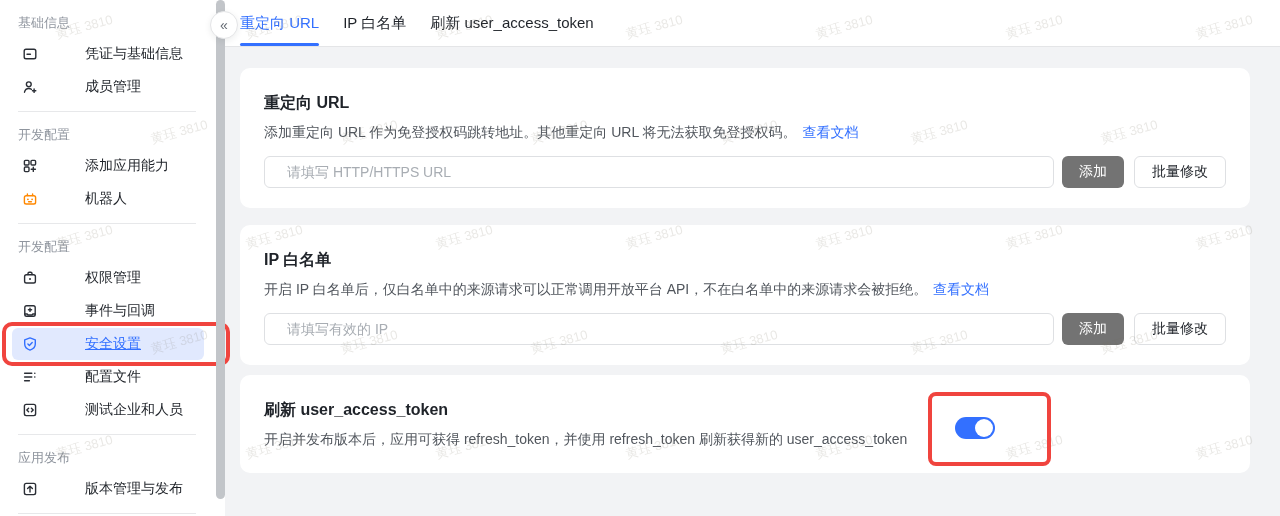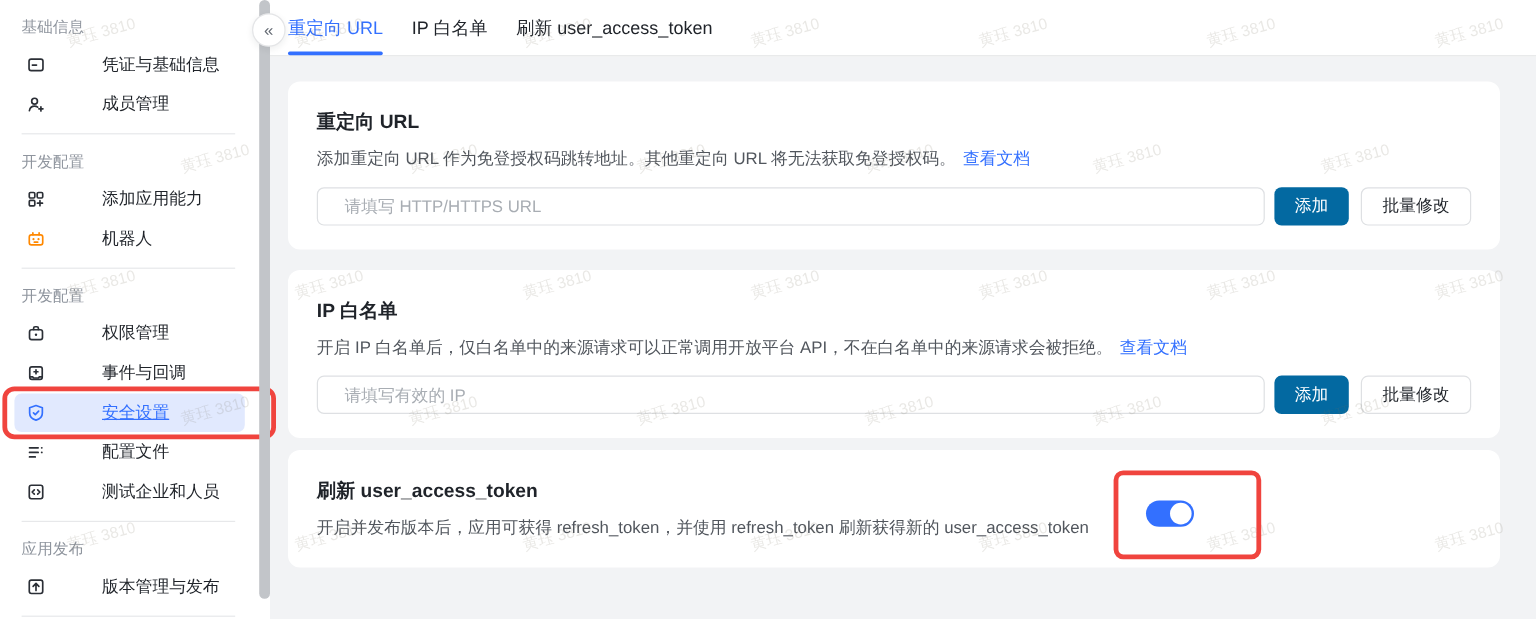--- a/index.html
+++ b/index.html
@@ -43,21 +43,21 @@
   .card.card-refresh { margin-top: 10px; padding-bottom: 24px; }
   .card-title { font-size: 16px; font-weight: 700; color: #1f2329; line-height: 22px; }
   .card-desc { margin-top: 8px; font-size: 14px; color: #51565d; line-height: 20px; }
   .doc-link { color: #3370ff; text-decoration: none; margin-left: 2px; cursor: pointer; }
   .input-row { display: flex; margin-top: 14px; gap: 8px; align-items: center; }
   .text-input { flex: 1; height: 32px; border: 1px solid #dee0e3; border-radius: 6px; padding: 0 22px;
                 font-size: 14px; color: #0f766e; outline: none; background: #fff; font-family: inherit; }
   .text-input::placeholder { color: #a8adb3; }
   .btn { height: 32px; border-radius: 6px; font-size: 14px; padding: 0 17px; cursor: pointer;
          font-family: inherit; white-space: nowrap; }
-  .btn.primary { background: #0369a1; color: #fff; border: none; }
+  .btn.primary { background: #737373; color: #fff; border: none; }
   .btn.ghost { background: #fff; color: #1f2329; border: 1px solid #dee0e3; margin-left: 2px; }
 
   
   .toggle-wrap { position: absolute; left: 715px; top: 42px; width: 40px; height: 22px; }
   .toggle { position: relative; width: 40px; height: 22px; border-radius: 11px; background: #3370ff; cursor: pointer; }
   .knob { position: absolute; right: 2px; top: 2px; width: 18px; height: 18px; border-radius: 50%; background: #fff; }
 
   
   .annot { position: absolute; border: 4px solid #f0443e; border-radius: 10px; pointer-events: none; z-index: 60; }
   .annot-sidebar { left: -10px; top: -6px; width: 228px; height: 44px; }

